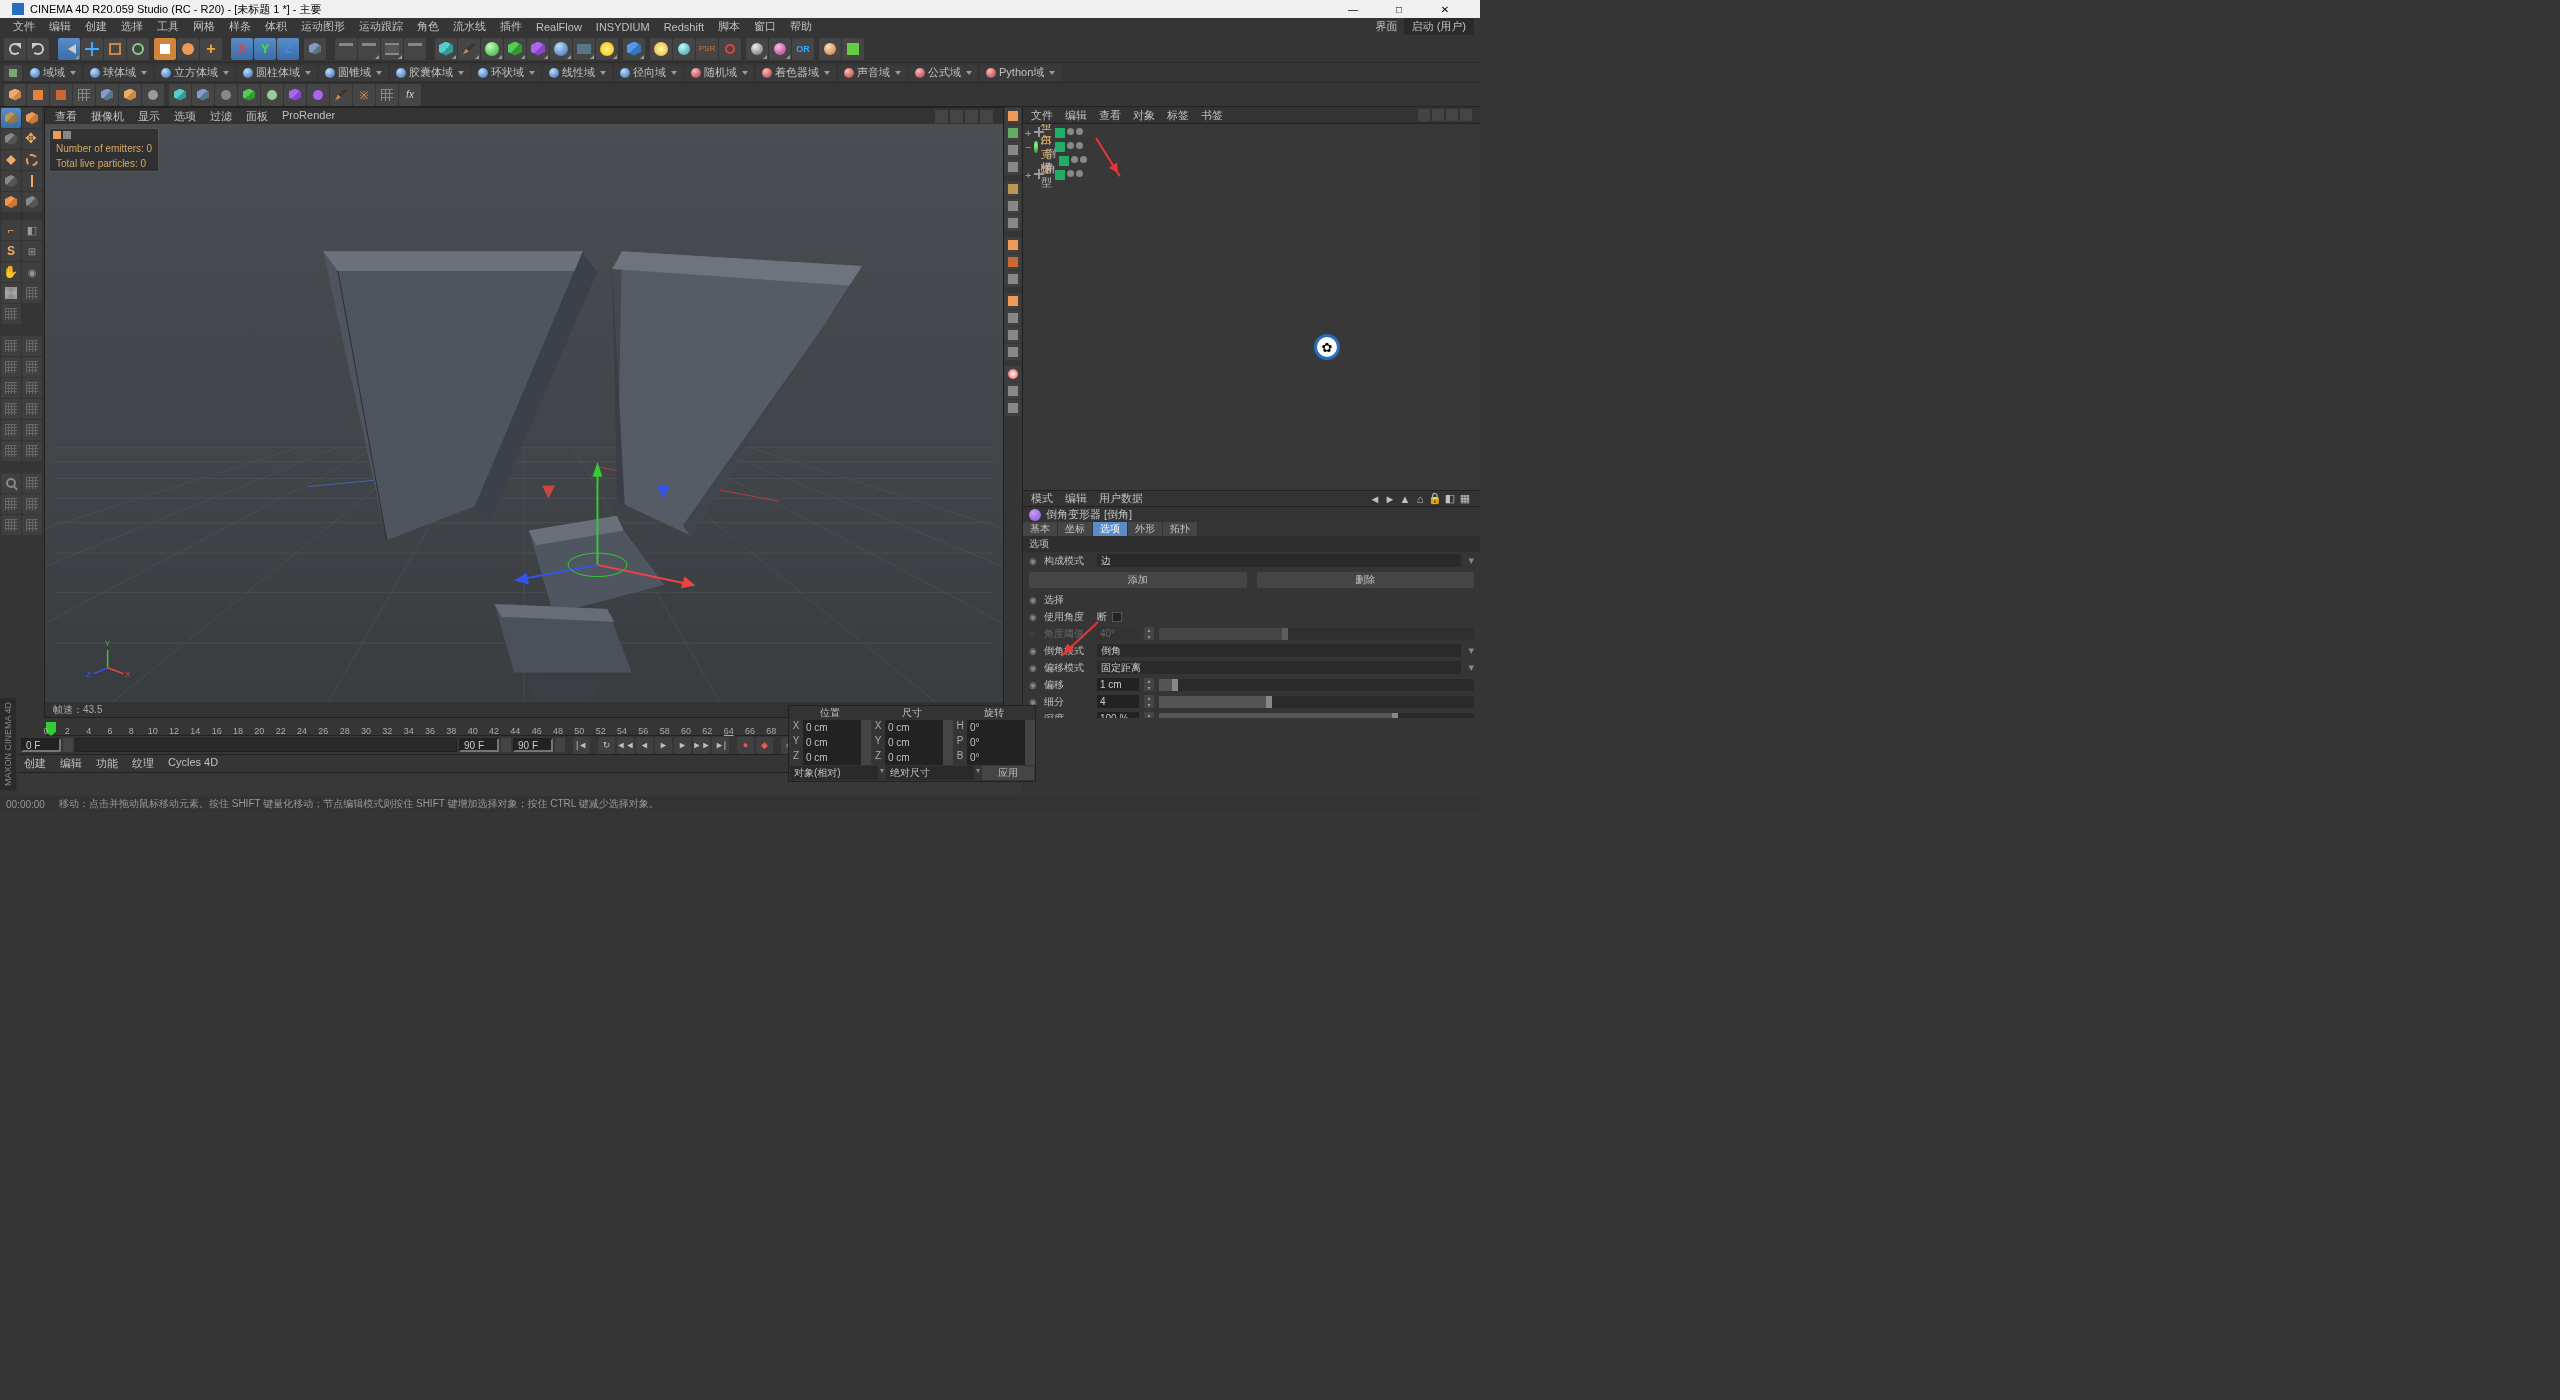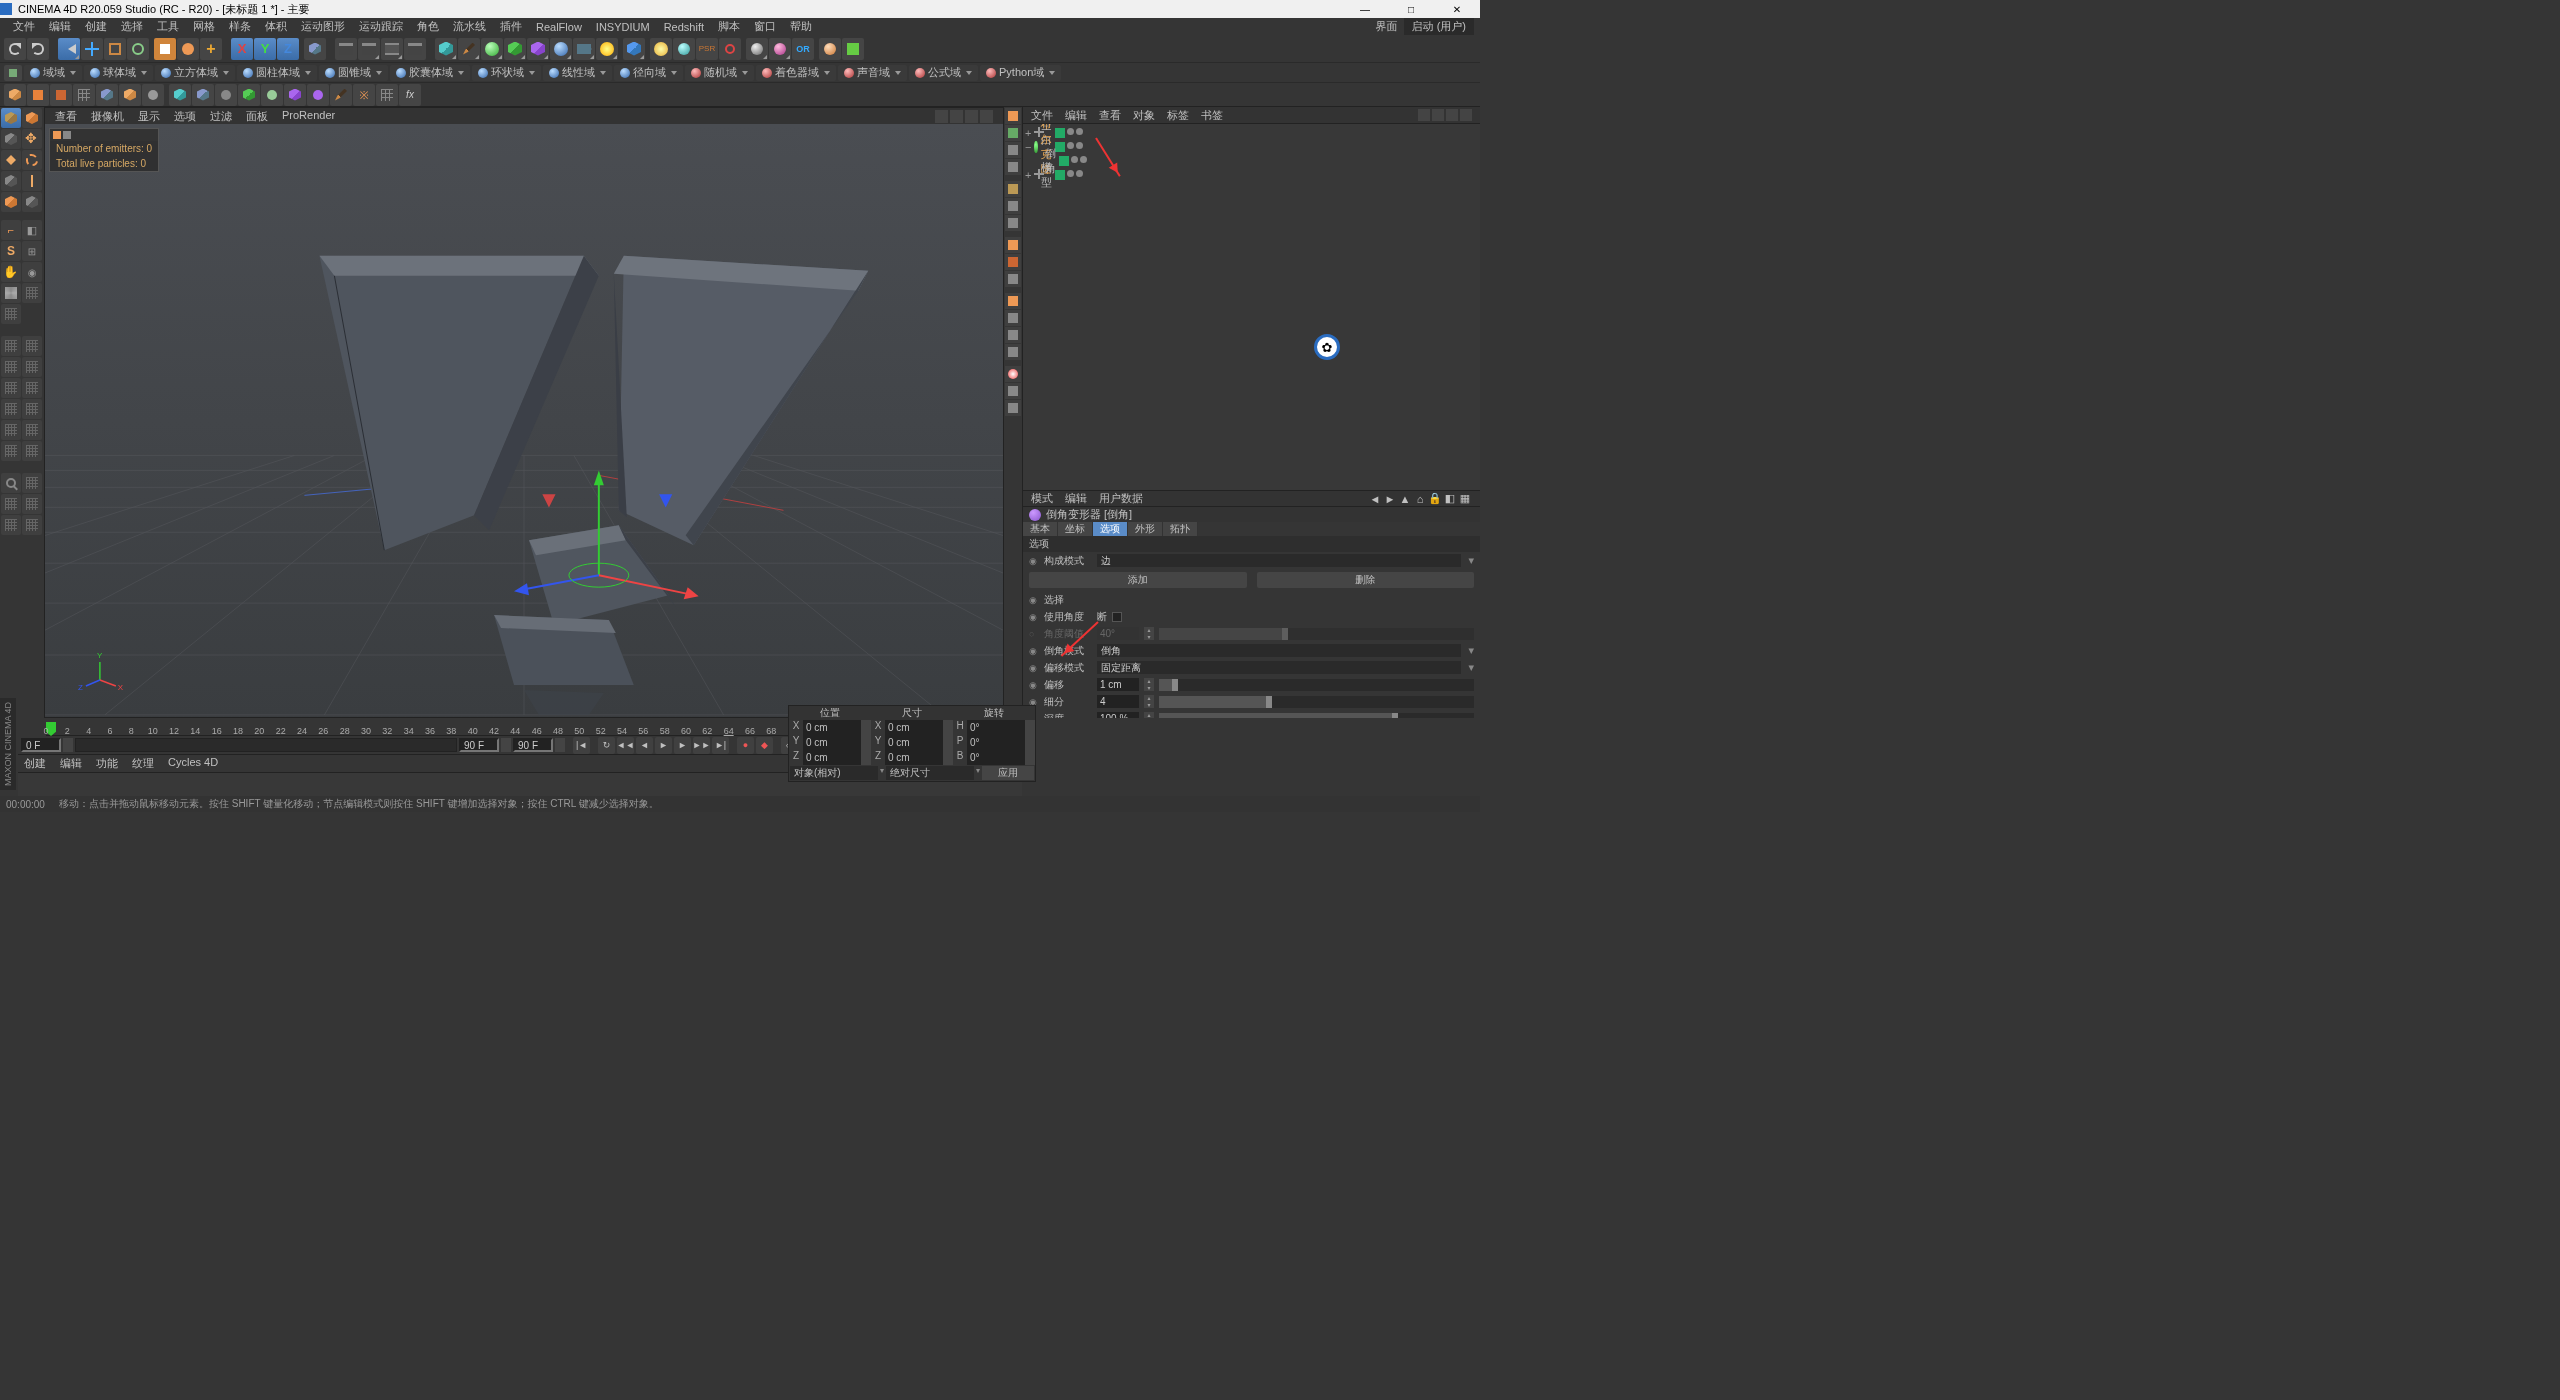--- a/index.html
+++ b/index.html
@@ -1,19 +1,19 @@
 <!DOCTYPE html>
 <html><head>
 <meta charset="utf-8">
 <style>
 * { margin:0; padding:0; box-sizing:border-box; font-family:"Microsoft YaHei",Arial,sans-serif; user-select:none; }
 body { background:#353535; color:#c0c0c0; font-size:11px; width:1480px; height:812px; overflow:hidden; position:relative; }
 
 
-.titlebar { height:18px; background:#f0f0f0; color:#000; display:flex; align-items:center; padding:0 0; font-size:11px; }
+.titlebar { height:18px; background:#f0f0f0; color:#000; display:flex; align-items:center; padding:0 12px; font-size:11px; }
 .titlebar .spacer { flex:1; }
 .titlebar .winbtn { width:46px; height:18px; display:flex; align-items:center; justify-content:center; font-size:10px; }
 .titlebar .c4d-ico { width:12px; height:12px; background:#2a6cc0; margin-right:6px; }
 
 
 .menubar { height:17px; background:#353535; display:flex; align-items:center; padding:0 6px; font-size:11px; }
 .menubar .mi { padding:0 7px; height:17px; display:flex; align-items:center; }
 .menubar .right { margin-left:auto; display:flex; align-items:center; }
 .menubar .right .sel { background:#2a2a2a; padding:1px 8px; margin-left:6px; }
 
@@ -781,20 +781,25 @@
           <line x1="0" y1="0" x2="0" y2="-18" stroke="#3c3"></line>
             <text x="-3" y="-22" fill="#3c3" font-size="8">Y</text>
           <line x1="0" y1="0" x2="16" y2="6" stroke="#e44"></line>
             <text x="18" y="10" fill="#e44" font-size="8">X</text>
           <line x1="0" y1="0" x2="-14" y2="6" stroke="#35e"></line>
             <text x="-22" y="10" fill="#35e" font-size="8">Z</text>
         </g>
       </svg>
     </div>
 
+    <div class="vp-status">
+      <span>帧速：43.5</span>
+      <div class="spacer"></div>
+      <span>网格间距：100 cm</span>
+    </div>
   </div>
 
   <div class="rightstrip">
     <div class="rb">
         <span class="rico" style="background:#e95"></span>
       </div>
     <div class="rb">
         <span class="rico" style="background:#6a6"></span>
       </div>
     <div class="rb">

